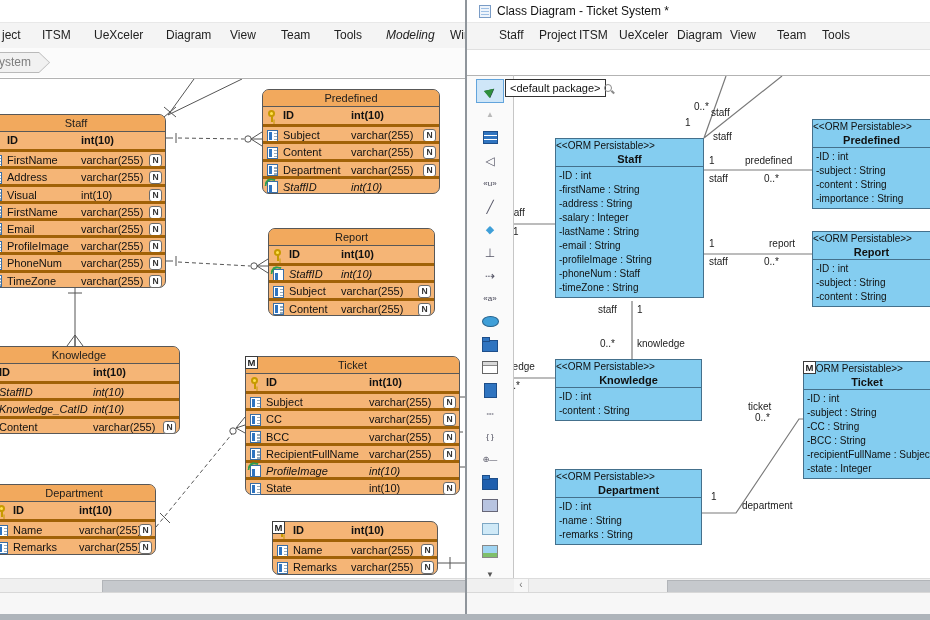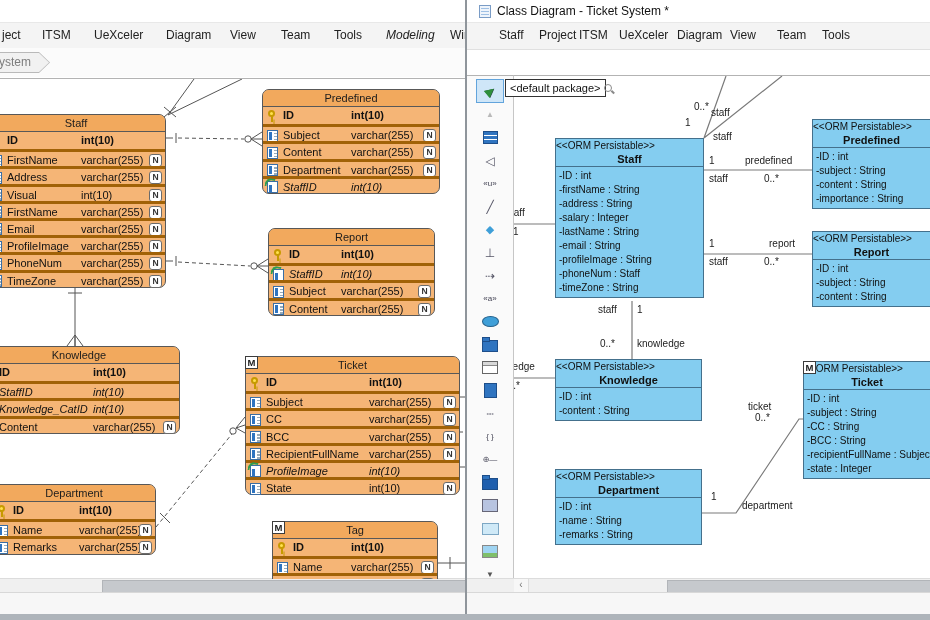--- a/index.html
+++ b/index.html
@@ -353,21 +353,20 @@
         </div>
         <div class="erd-row">
           <span class="ic ic-col"></span>
           <span class="nm">Remarks</span>
           <span class="tp" style="left: 86px;">varchar(255)</span>
           <span class="nbadge">N</span>
         </div>
       </div>
       <div class="erd" style="left: 272px; top: 442px; width: 166px;">
         <div class="mbadge">M</div>
-        <div class="erd-title">Tag</div>
         <div class="erd-row pk">
           <span class="ic ic-pk"></span>
           <span class="nm">ID</span>
           <span class="tp" style="left: 78px;">int(10)</span>
         </div>
         <div class="erd-row">
           <span class="ic ic-col"></span>
           <span class="nm">Name</span>
           <span class="tp" style="left: 78px;">varchar(255)</span>
           <span class="nbadge">N</span>

